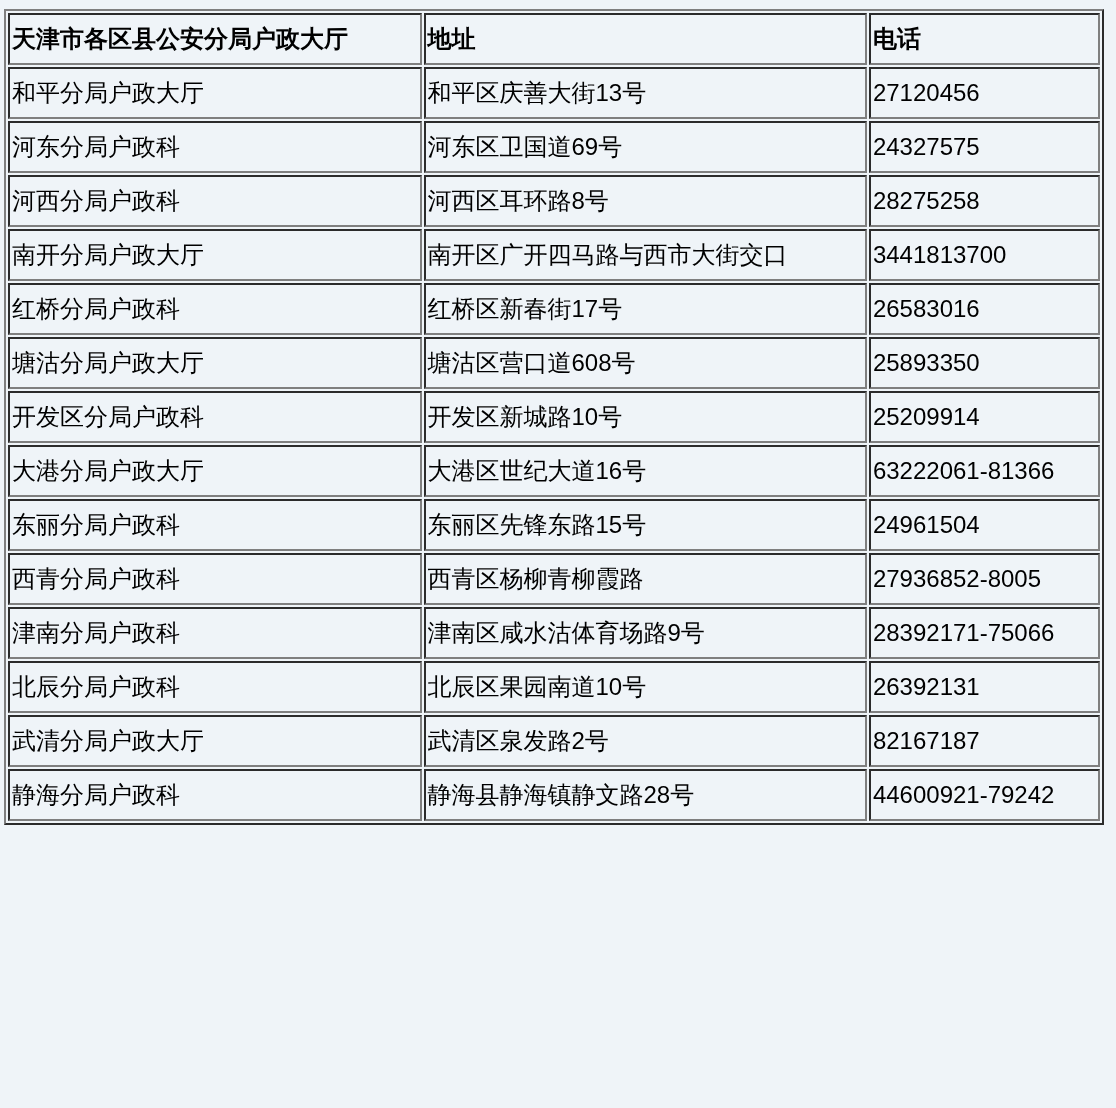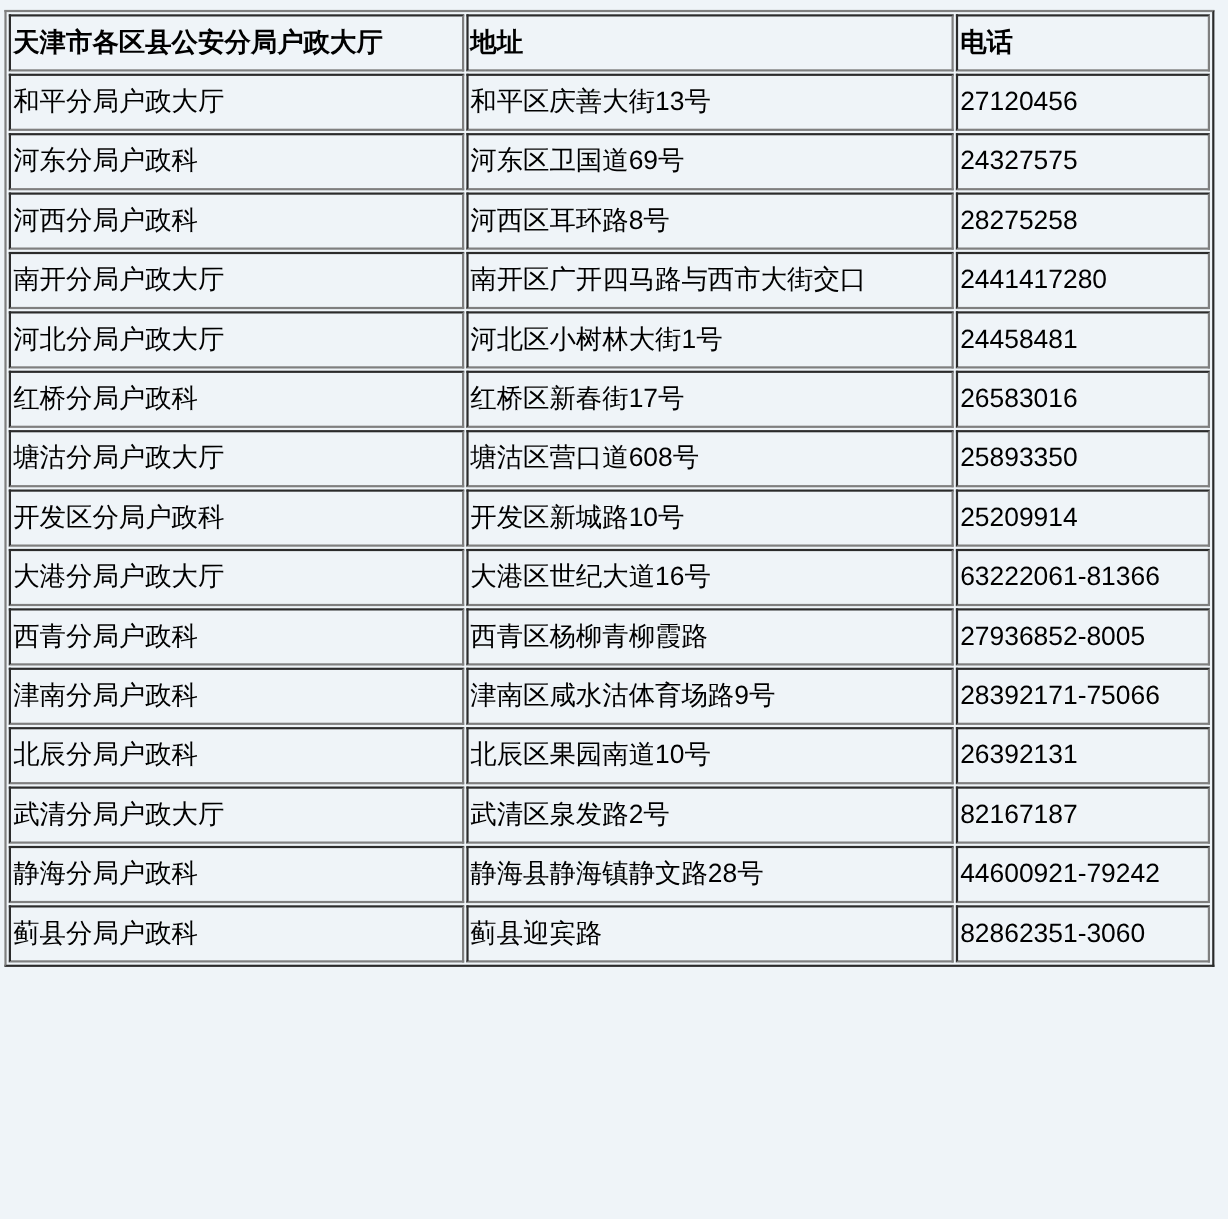--- a/index.html
+++ b/index.html
@@ -66,46 +66,46 @@
           <td class="c3">24327575</td>
         </tr>
       <tr>
           <td class="c1">河西分局户政科</td>
           <td class="c2">河西区耳环路8号</td>
           <td class="c3">28275258</td>
         </tr>
       <tr>
           <td class="c1">南开分局户政大厅</td>
           <td class="c2">南开区广开四马路与西市大街交口</td>
-          <td class="c3">2441417280</td>
-        </tr>
-      <tr>
-          <td class="c1">河北分局户政大厅</td>
-          <td class="c2">河北区小树林大街1号</td>
-          <td class="c3">24458481</td>
+          <td class="c3">3441813700</td>
         </tr>
       <tr>
           <td class="c1">红桥分局户政科</td>
           <td class="c2">红桥区新春街17号</td>
           <td class="c3">26583016</td>
         </tr>
       <tr>
           <td class="c1">塘沽分局户政大厅</td>
           <td class="c2">塘沽区营口道608号</td>
           <td class="c3">25893350</td>
         </tr>
       <tr>
           <td class="c1">开发区分局户政科</td>
           <td class="c2">开发区新城路10号</td>
           <td class="c3">25209914</td>
         </tr>
       <tr>
           <td class="c1">大港分局户政大厅</td>
           <td class="c2">大港区世纪大道16号</td>
           <td class="c3">63222061-81366</td>
+        </tr>
+      <tr>
+          <td class="c1">东丽分局户政科</td>
+          <td class="c2">东丽区先锋东路15号</td>
+          <td class="c3">24961504</td>
         </tr>
       <tr>
           <td class="c1">西青分局户政科</td>
           <td class="c2">西青区杨柳青柳霞路</td>
           <td class="c3">27936852-8005</td>
         </tr>
       <tr>
           <td class="c1">津南分局户政科</td>
           <td class="c2">津南区咸水沽体育场路9号</td>
           <td class="c3">28392171-75066</td>
@@ -118,20 +118,15 @@
       <tr>
           <td class="c1">武清分局户政大厅</td>
           <td class="c2">武清区泉发路2号</td>
           <td class="c3">82167187</td>
         </tr>
       <tr>
           <td class="c1">静海分局户政科</td>
           <td class="c2">静海县静海镇静文路28号</td>
           <td class="c3">44600921-79242</td>
         </tr>
-      <tr>
-          <td class="c1">蓟县分局户政科</td>
-          <td class="c2">蓟县迎宾路</td>
-          <td class="c3">82862351-3060</td>
-        </tr>
     </tbody>
   </table>
 </div>
 
 </body></html>

